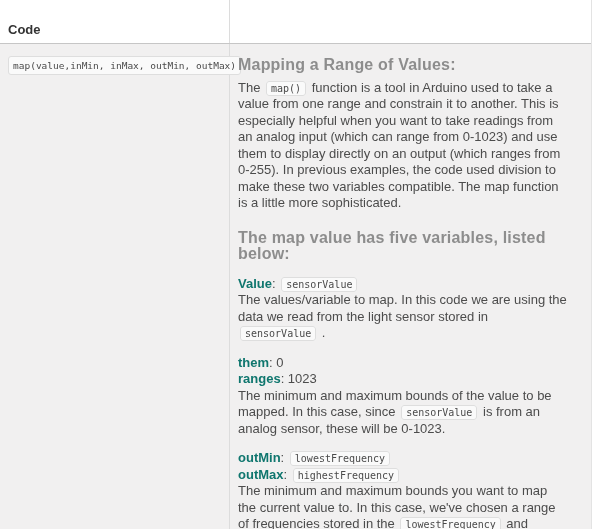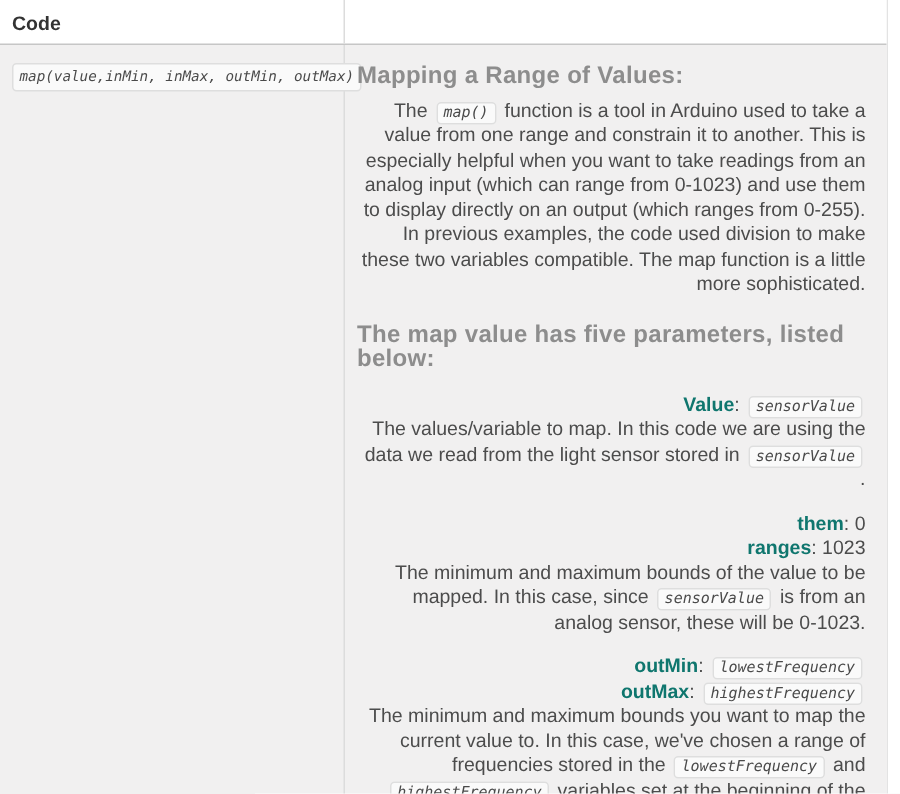--- a/index.html
+++ b/index.html
@@ -19,21 +19,21 @@
     border-right:1px solid #e3e3e3;
     box-sizing:border-box;
   }
   .t-header{
     display:flex;
     background:#ffffff;
     border-bottom:1px solid #c6c6c6;
   }
   .t-h-cell{
     box-sizing:border-box;
-    padding:8px 8px 6px 8px;
+    padding:22px 8px 6px 8px;
     font-weight:bold;
     color:#333333;
     font-size:13px;
   }
   .t-body{
     display:flex;
     background:#f1f0f0;
     min-height:500px;
   }
   .t-cell{box-sizing:border-box;}
@@ -52,21 +52,20 @@
     padding:13px 14px 10px 8px;
     line-height:16.5px;
   }
   .chip{
     font-family:"DejaVu Sans Mono","Liberation Mono",monospace;
     background:#fafafa;
     border:1px solid #dedede;
     border-radius:3px;
     color:#4a4a4a;
     white-space:nowrap;
-    font-style:italic;
   }
   .chip.block{
     display:inline-block;
     font-size:9.5px;
     padding:3px 4px;
     line-height:11px;
   }
   .chip.inline{
     font-size:10px;
     padding:1px 4px;
@@ -77,40 +76,39 @@
     color:var(--heading-gray);
     font-weight:bold;
     font-size:16px;
     letter-spacing:.2px;
     margin:0 0 6px 0;
   }
   .gray-heading.spaced{
     margin:18px 0 13px 0;
   }
   .para{
-    margin:0 0 13px 0;
-    text-align:right;
+    margin:0 10px 13px 0;
   }
   .para strong{
     color:#0f766e;
   }
 </style>
 </head>
 <body>
 
 <div class="doc-table">
   <div class="t-header">
     <div class="t-h-cell code-col">Code</div>
   </div>
   <div class="t-body">
     <div class="t-cell code-col">
       <code class="chip block">map(value,inMin, inMax, outMin, outMax)</code>
     </div>
     <div class="t-cell desc-col" id="description-cell">
         <p class="gray-heading">Mapping a Range of Values:</p>
         <p class="para">The <code class="chip inline">map()</code> function is a tool in Arduino used to take a value from one range and constrain it to another. This is especially helpful when you want to take readings from an analog input (which can range from 0-1023) and use them to display directly on an output (which ranges from 0-255). In previous examples, the code used division to make these two variables compatible. The map function is a little more sophisticated.</p>
-        <p class="gray-heading spaced">The map value has five parameters, listed below:</p>
+        <p class="gray-heading spaced">The map value has five variables, listed below:</p>
         <p class="para"><strong>Value</strong>: <code class="chip inline">sensorValue</code><br>The values/variable to map. In this code we are using the data we read from the light sensor stored in <code class="chip inline">sensorValue</code> .</p>
         <p class="para"><strong>them</strong>: 0<br><strong>ranges</strong>: 1023<br>The minimum and maximum bounds of the value to be mapped. In this case, since <code class="chip inline">sensorValue</code> is from an analog sensor, these will be 0-1023.</p>
         <p class="para"><strong>outMin</strong>: <code class="chip inline">lowestFrequency</code><br><strong>outMax</strong>: <code class="chip inline">highestFrequency</code><br>The minimum and maximum bounds you want to map the current value to. In this case, we've chosen a range of frequencies stored in the <code class="chip inline">lowestFrequency</code> and <code class="chip inline">highestFrequency</code> variables set at the beginning of the program.</p>
       </div>
   </div>
 </div>
 
 </body></html>

